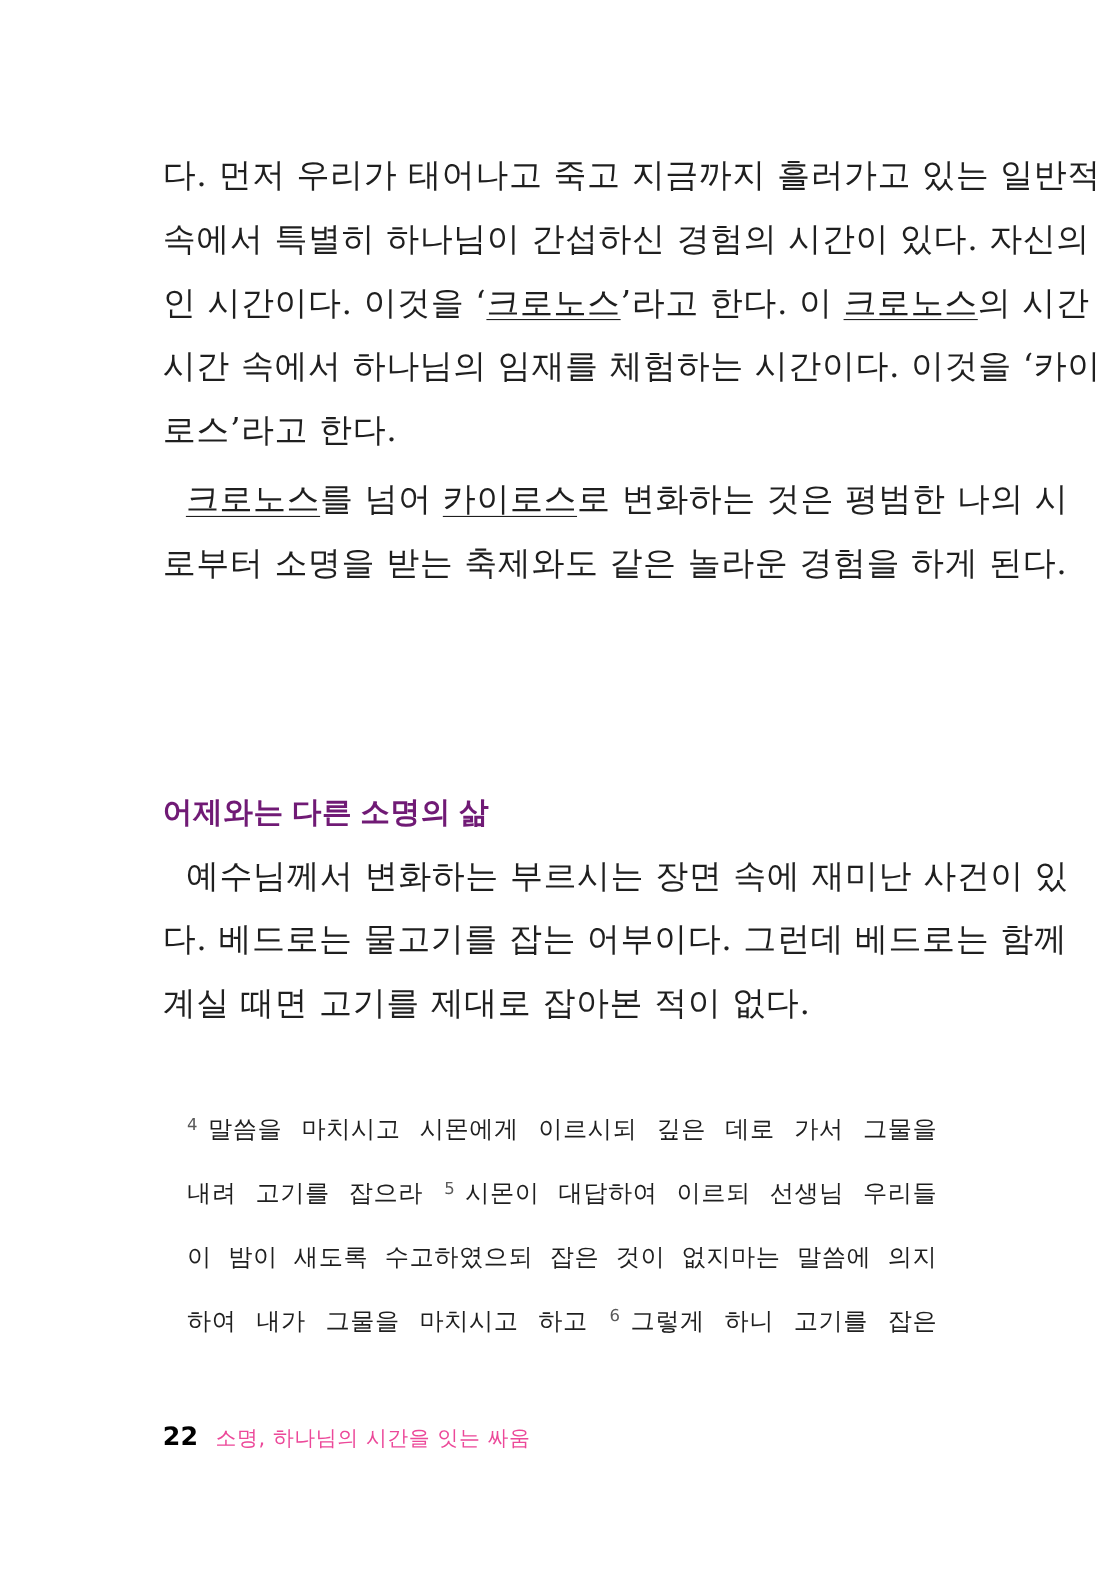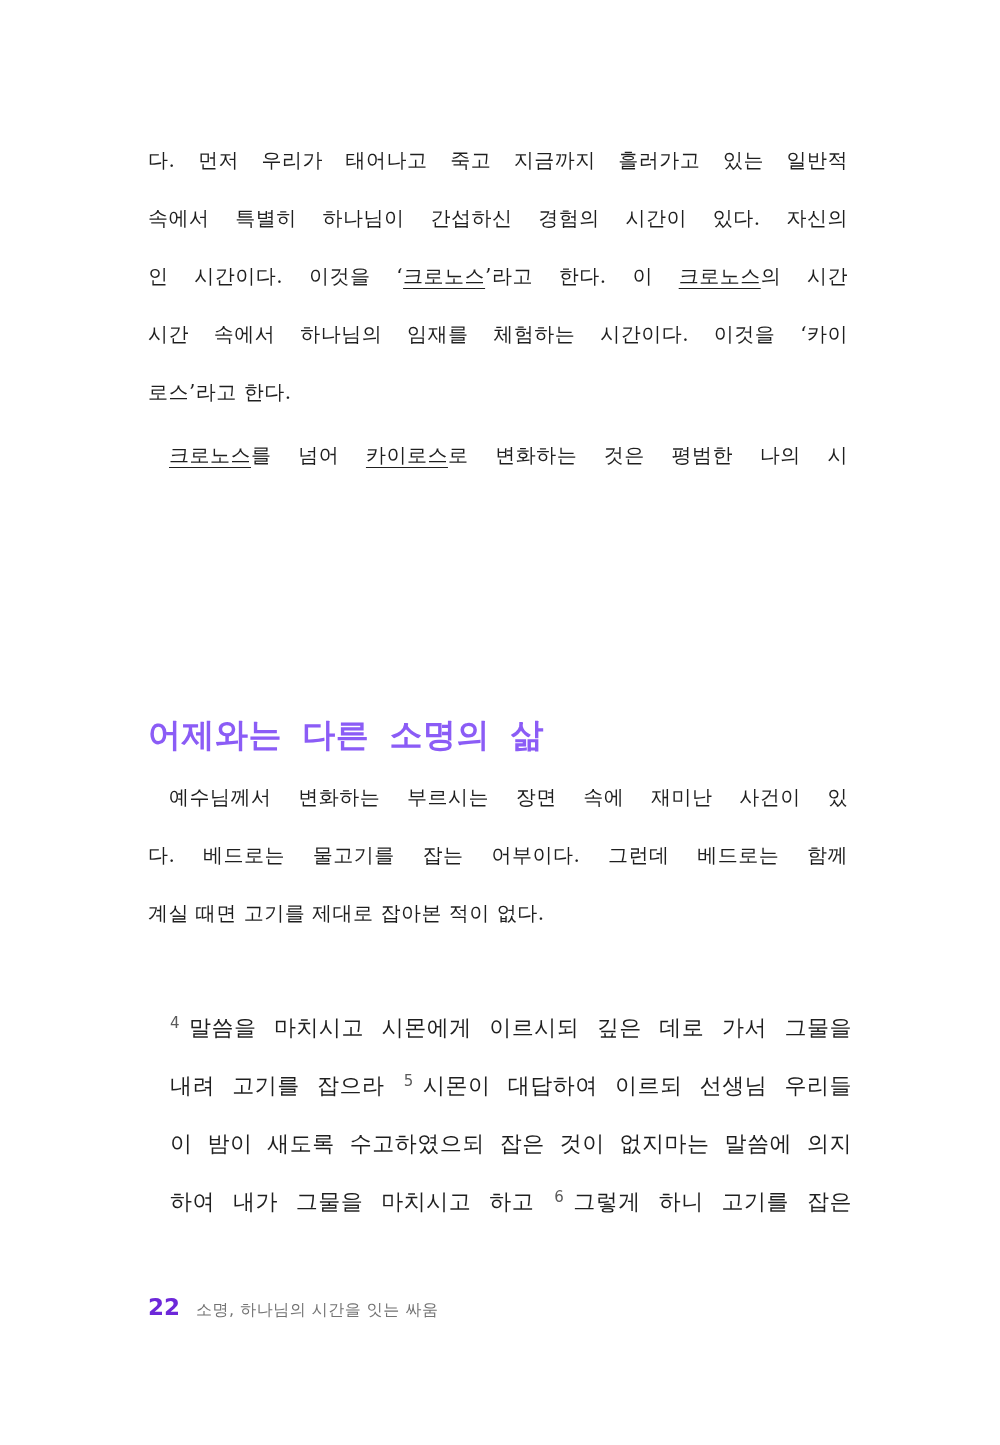--- a/index.html
+++ b/index.html
@@ -7,42 +7,42 @@
   body {
     position: relative;
     font-family: "DejaVu Serif", serif;
     color: #1f1f1f;
     overflow: hidden;
   }
   .para { position: absolute; left: 148px; width: 700px; }
   .line {
     height: 58px;
     line-height: 58px;
-    font-size: 20px;
+    font-size: 30px;
     white-space: nowrap;
     letter-spacing: 0.5px;
   }
   .line.j { text-align: justify; text-align-last: justify; }
   .line.indent { text-indent: 21px; }
   .u {
     text-decoration: underline;
     text-decoration-thickness: 1px;
     text-underline-offset: 5px;
   }
   .section-heading {
     position: absolute;
     left: 148px;
     top: 716px;
     width: 700px;
     height: 44px;
     line-height: 44px;
-    font-family: Liberation Mono, monospace;
+    font-family: Liberation Serif, serif;
     font-weight: bold;
-    font-size: 33px;
-    color: #8b5cf6;
+    font-size: 27px;
+    color: #701a75;
     letter-spacing: 0.5px;
   }
   .quote { position: absolute; left: 170px; width: 682px; }
   .quote .line { font-size: 22px; }
   .verse-num {
     font-family: "DejaVu Sans", sans-serif;
     font-size: 15px;
     color: #5a5a5a;
     position: relative;
     top: -7px;
@@ -55,42 +55,43 @@
     top: 1294px;
     width: 700px;
     height: 40px;
     display: flex;
     align-items: baseline;
     font-family: "DejaVu Sans", sans-serif;
   }
   .page-number {
     font-size: 23px;
     font-weight: bold;
-    color: #6d28d9;
+    color: #000000;
     margin-right: 16px;
   }
   .book-title {
-    font-size: 16px;
-    color: #737373;
+    font-size: 19px;
+    color: #ec4899;
     letter-spacing: 0.5px;
   }
 </style>
 </head>
 <body>
 
 <div class="para" style="top:131px">
   <div class="line j"><span>다. 먼저 우리가 태어나고 죽고 지금까지 흘러가고 있는 일반적</span></div>
   <div class="line j"><span>속에서 특별히 하나님이 간섭하신 경험의 시간이 있다. 자신의</span></div>
   <div class="line j"><span>인 시간이다. 이것을 ‘</span><span class="u">크로노스</span><span>’라고 한다. 이 </span><span class="u">크로노스</span><span>의 시간</span></div>
   <div class="line j"><span>시간 속에서 하나님의 임재를 체험하는 시간이다. 이것을 ‘카이</span></div>
   <div class="line"><span>로스’라고 한다.</span></div>
 </div>
 
 <div class="para" style="top:426px">
   <div class="line j indent"><span class="u">크로노스</span><span>를 넘어 </span><span class="u">카이로스</span><span>로 변화하는 것은 평범한 나의 시</span></div>
+  <div class="line"><span>로부터 소명을 받는 축제와도 같은 놀라운 경험을 하게 된다.</span></div>
 </div>
 
 <h2 class="section-heading">어제와는 다른 소명의 삶</h2>
 
 <div class="para" style="top:768px">
   <div class="line j indent"><span>예수님께서 변화하는 부르시는 장면 속에 재미난 사건이 있</span></div>
   <div class="line j"><span>다. 베드로는 물고기를 잡는 어부이다. 그런데 베드로는 함께</span></div>
   <div class="line"><span>계실 때면 고기를 제대로 잡아본 적이 없다.</span></div>
 </div>
 

